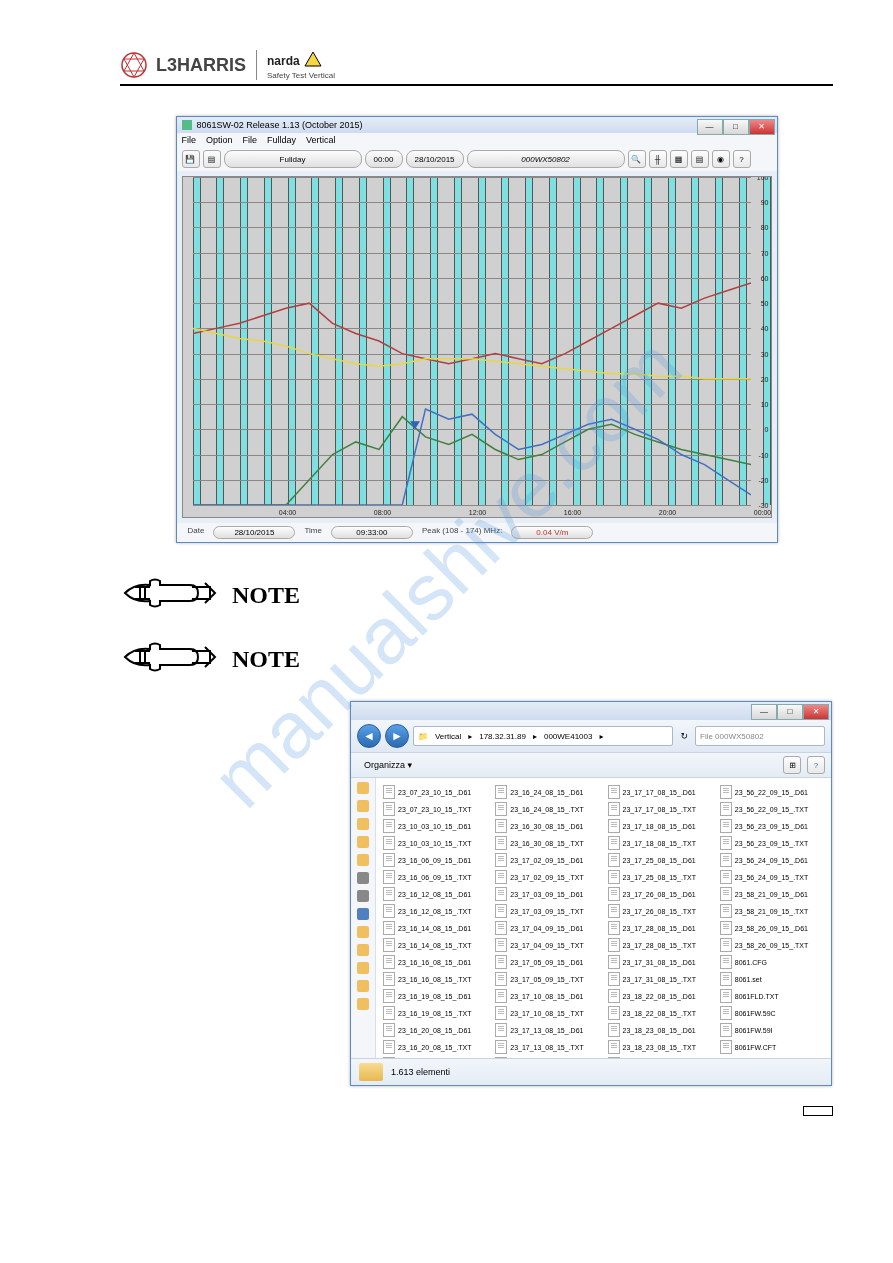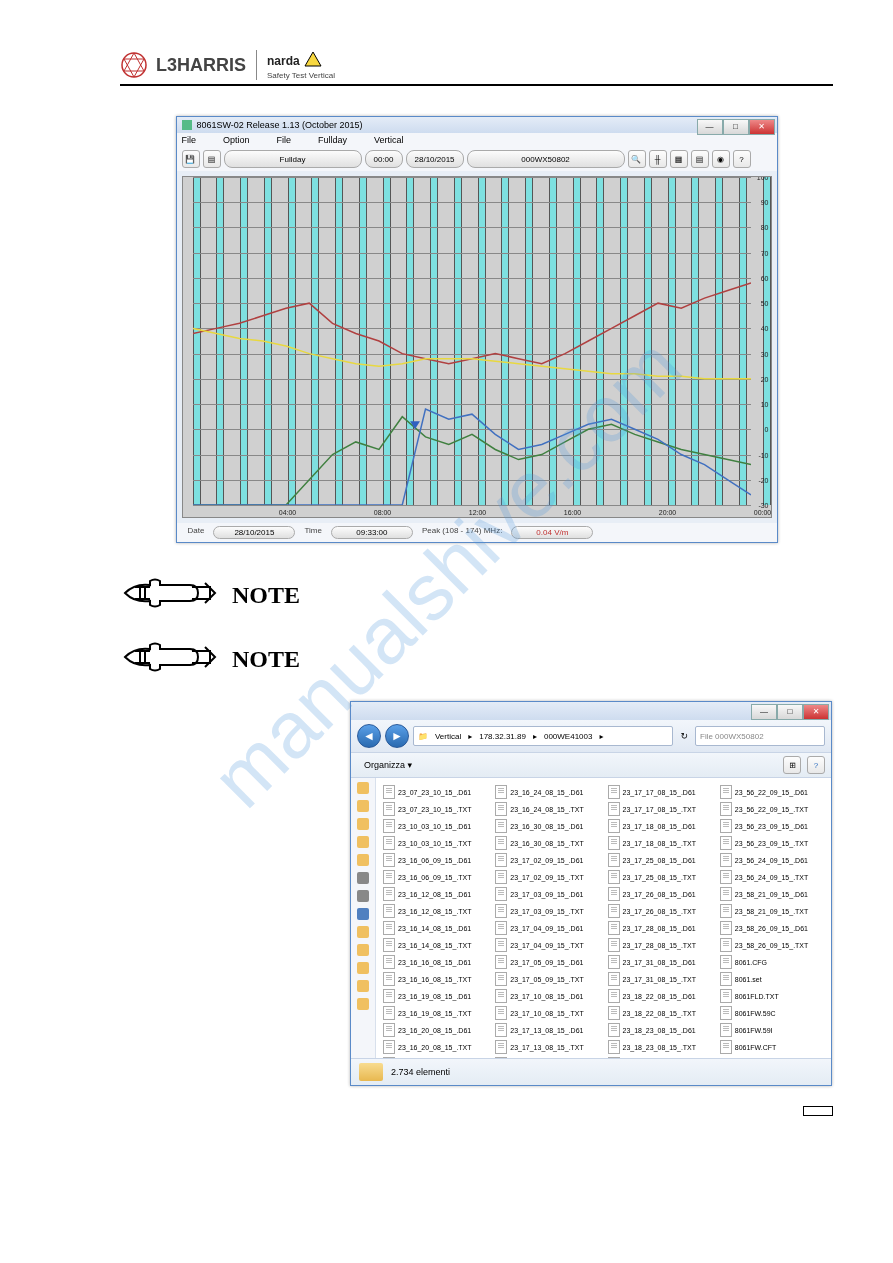--- a/index.html
+++ b/index.html
@@ -96,21 +96,21 @@
   }
   .win-btn.close {
     background: linear-gradient(#e88, #c33);
     color: #fff;
   }
   .menubar {
     background: #f4f6fa;
     padding: 2px 5px;
     font-size: 9px;
     display: flex;
-    gap: 27px;
+    gap: 10px;
   }
   .menubar span { cursor: pointer; }
   .toolbar {
     background: #f4f6fa;
     padding: 3px 5px;
     display: flex;
     align-items: center;
     gap: 3px;
     flex-wrap: nowrap;
   }
@@ -131,21 +131,21 @@
     background: linear-gradient(#fcfcfc, #e0e0e0);
     border-radius: 8px;
     height: 16px;
     padding: 0 8px;
     font-size: 8px;
     display: inline-flex;
     align-items: center;
     justify-content: center;
   }
   .tb-pill.wide { min-width: 120px; }
-  .tb-pill.mid { min-width: 140px; }
+  .tb-pill.mid { min-width: 140px; font-style: italic; }
   .chart-area {
     background: #d0d0d0;
     height: 340px;
     position: relative;
     margin: 5px;
     border: 1px solid #888;
     overflow: hidden;
   }
   .grid-v {
     position: absolute;
@@ -840,18 +840,18 @@
             <div class="file-icon"></div>
           </div>
           <div class="file-item">
             <div class="file-icon"></div>
           </div>
           <div class="file-item"></div>
         </div>
     </div>
     <div class="exp-status">
       <div class="folder-big"></div>
-      <span>2.734 elementi</span>
+      <span>1.613 elementi</span>
     </div>
   </div>
 
   <div class="page-num-box"></div>
 </div>
 
 </body></html>

